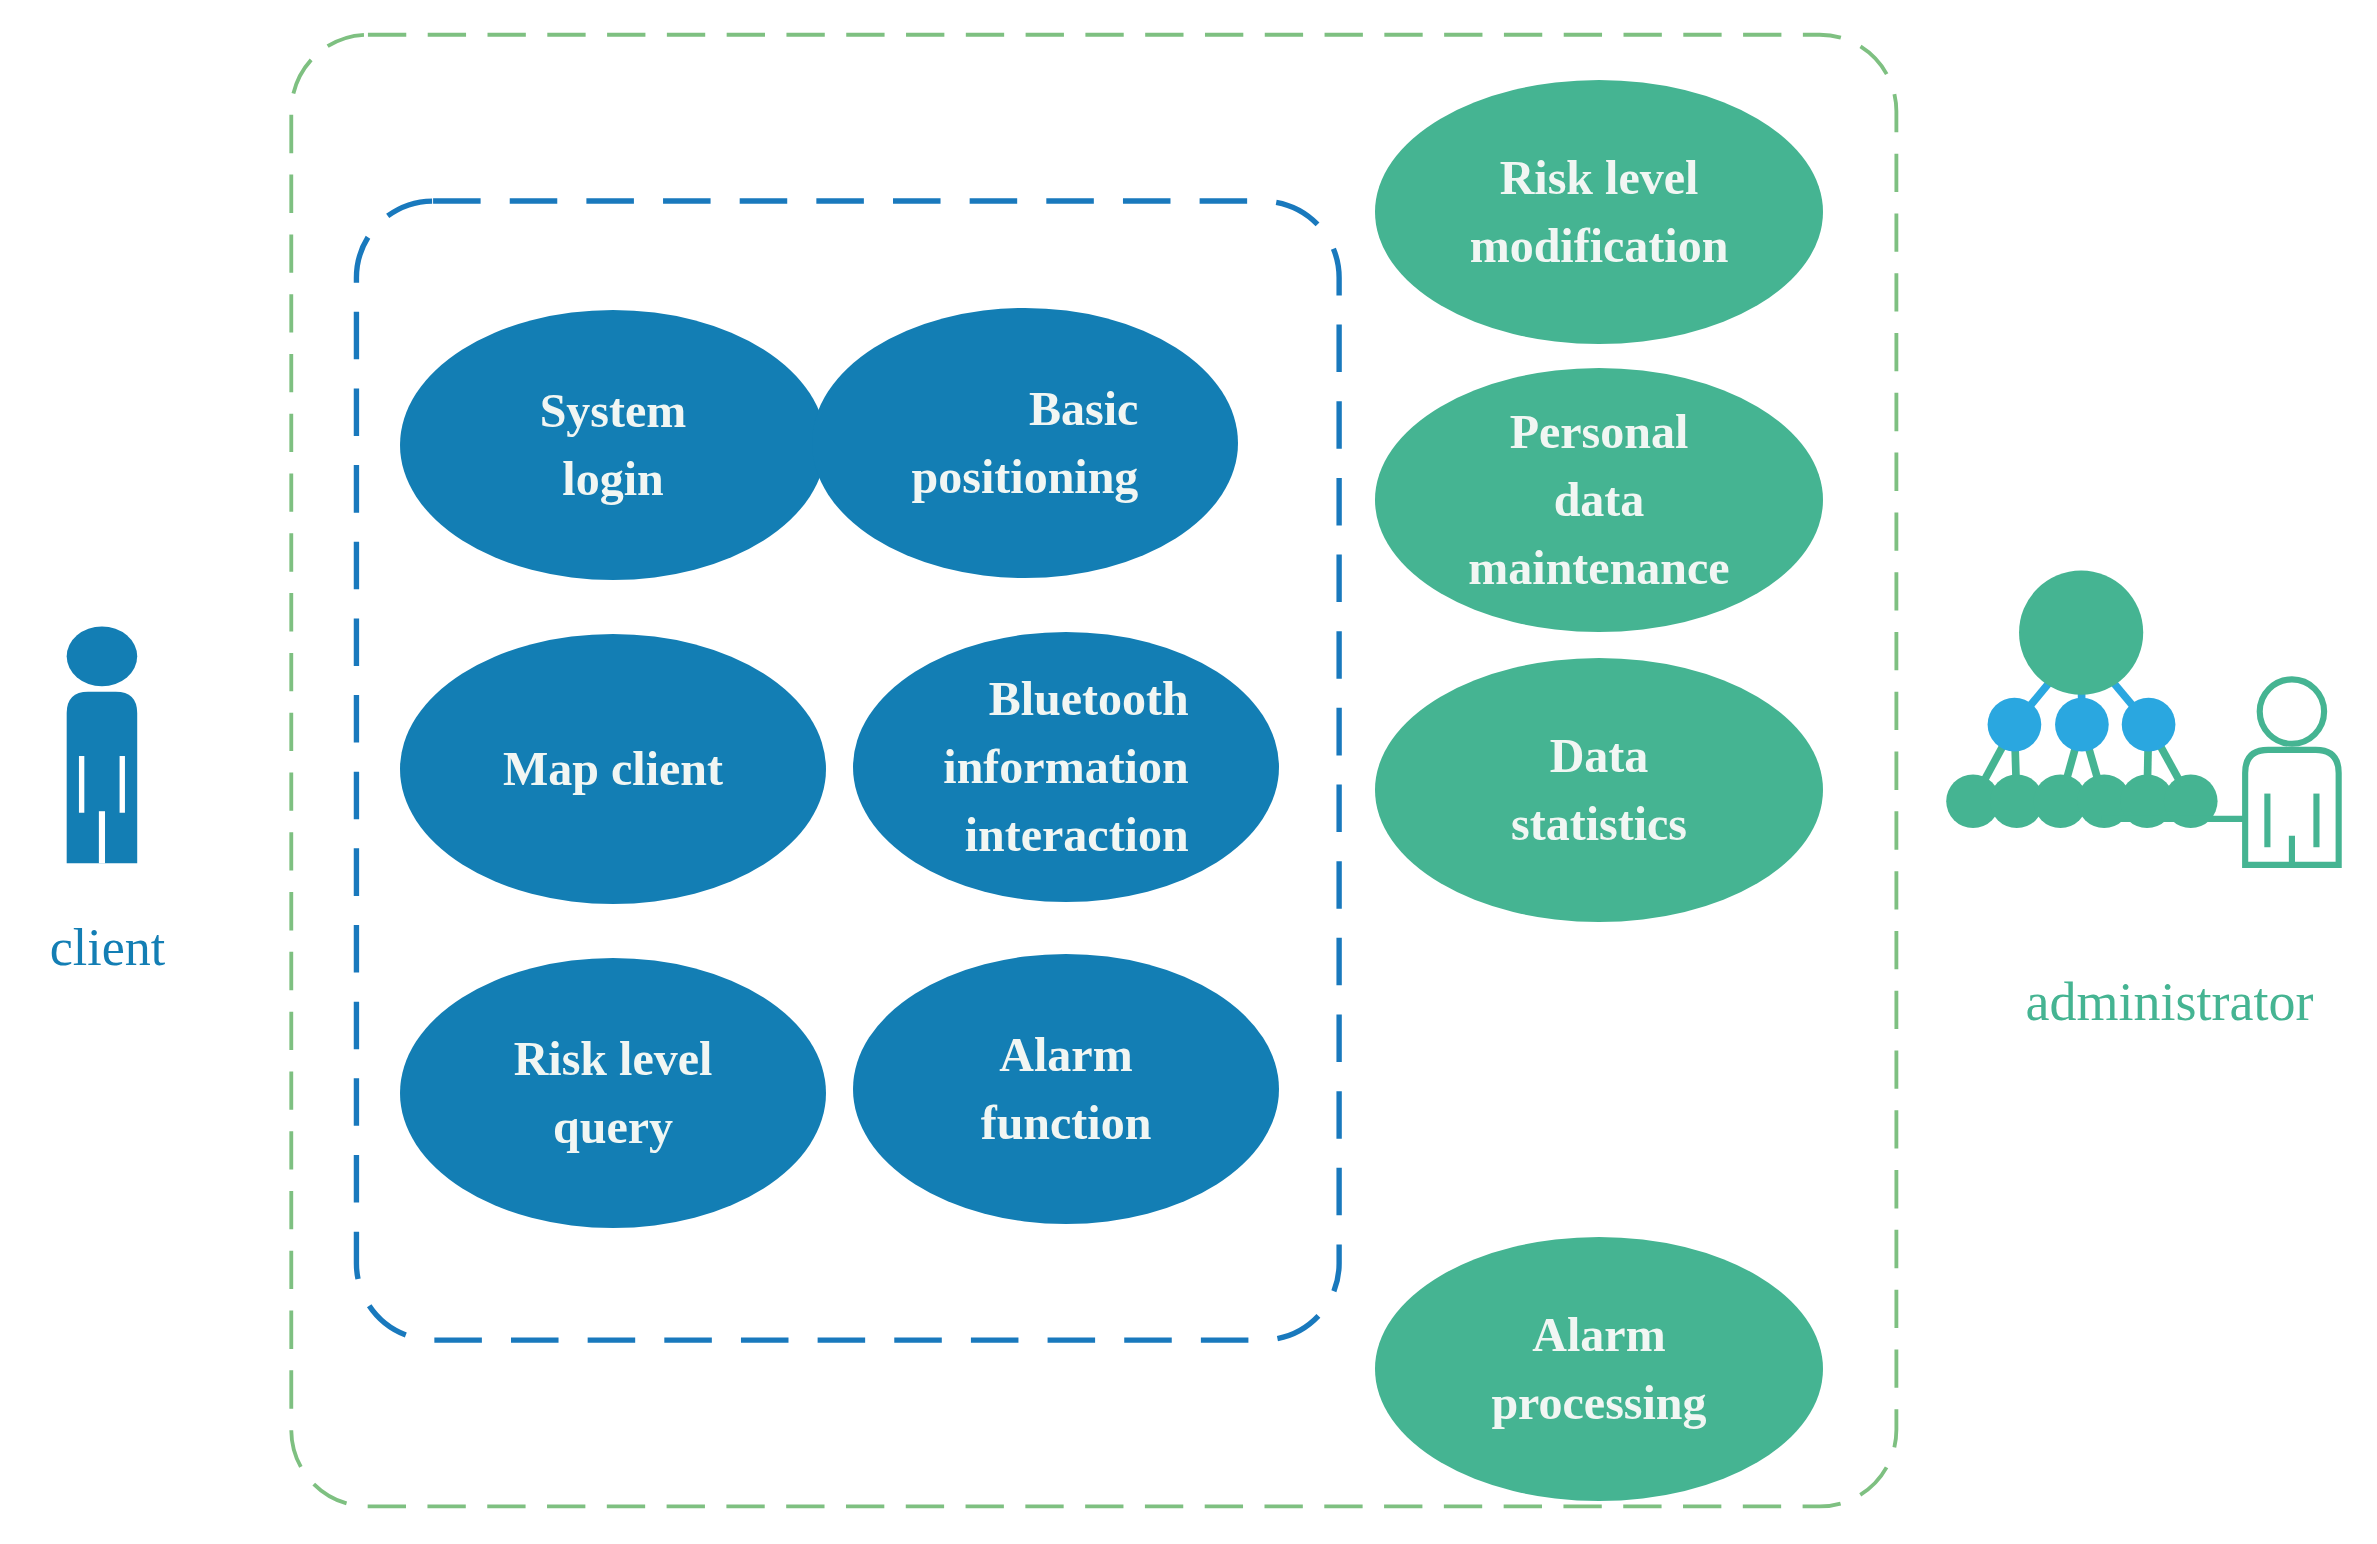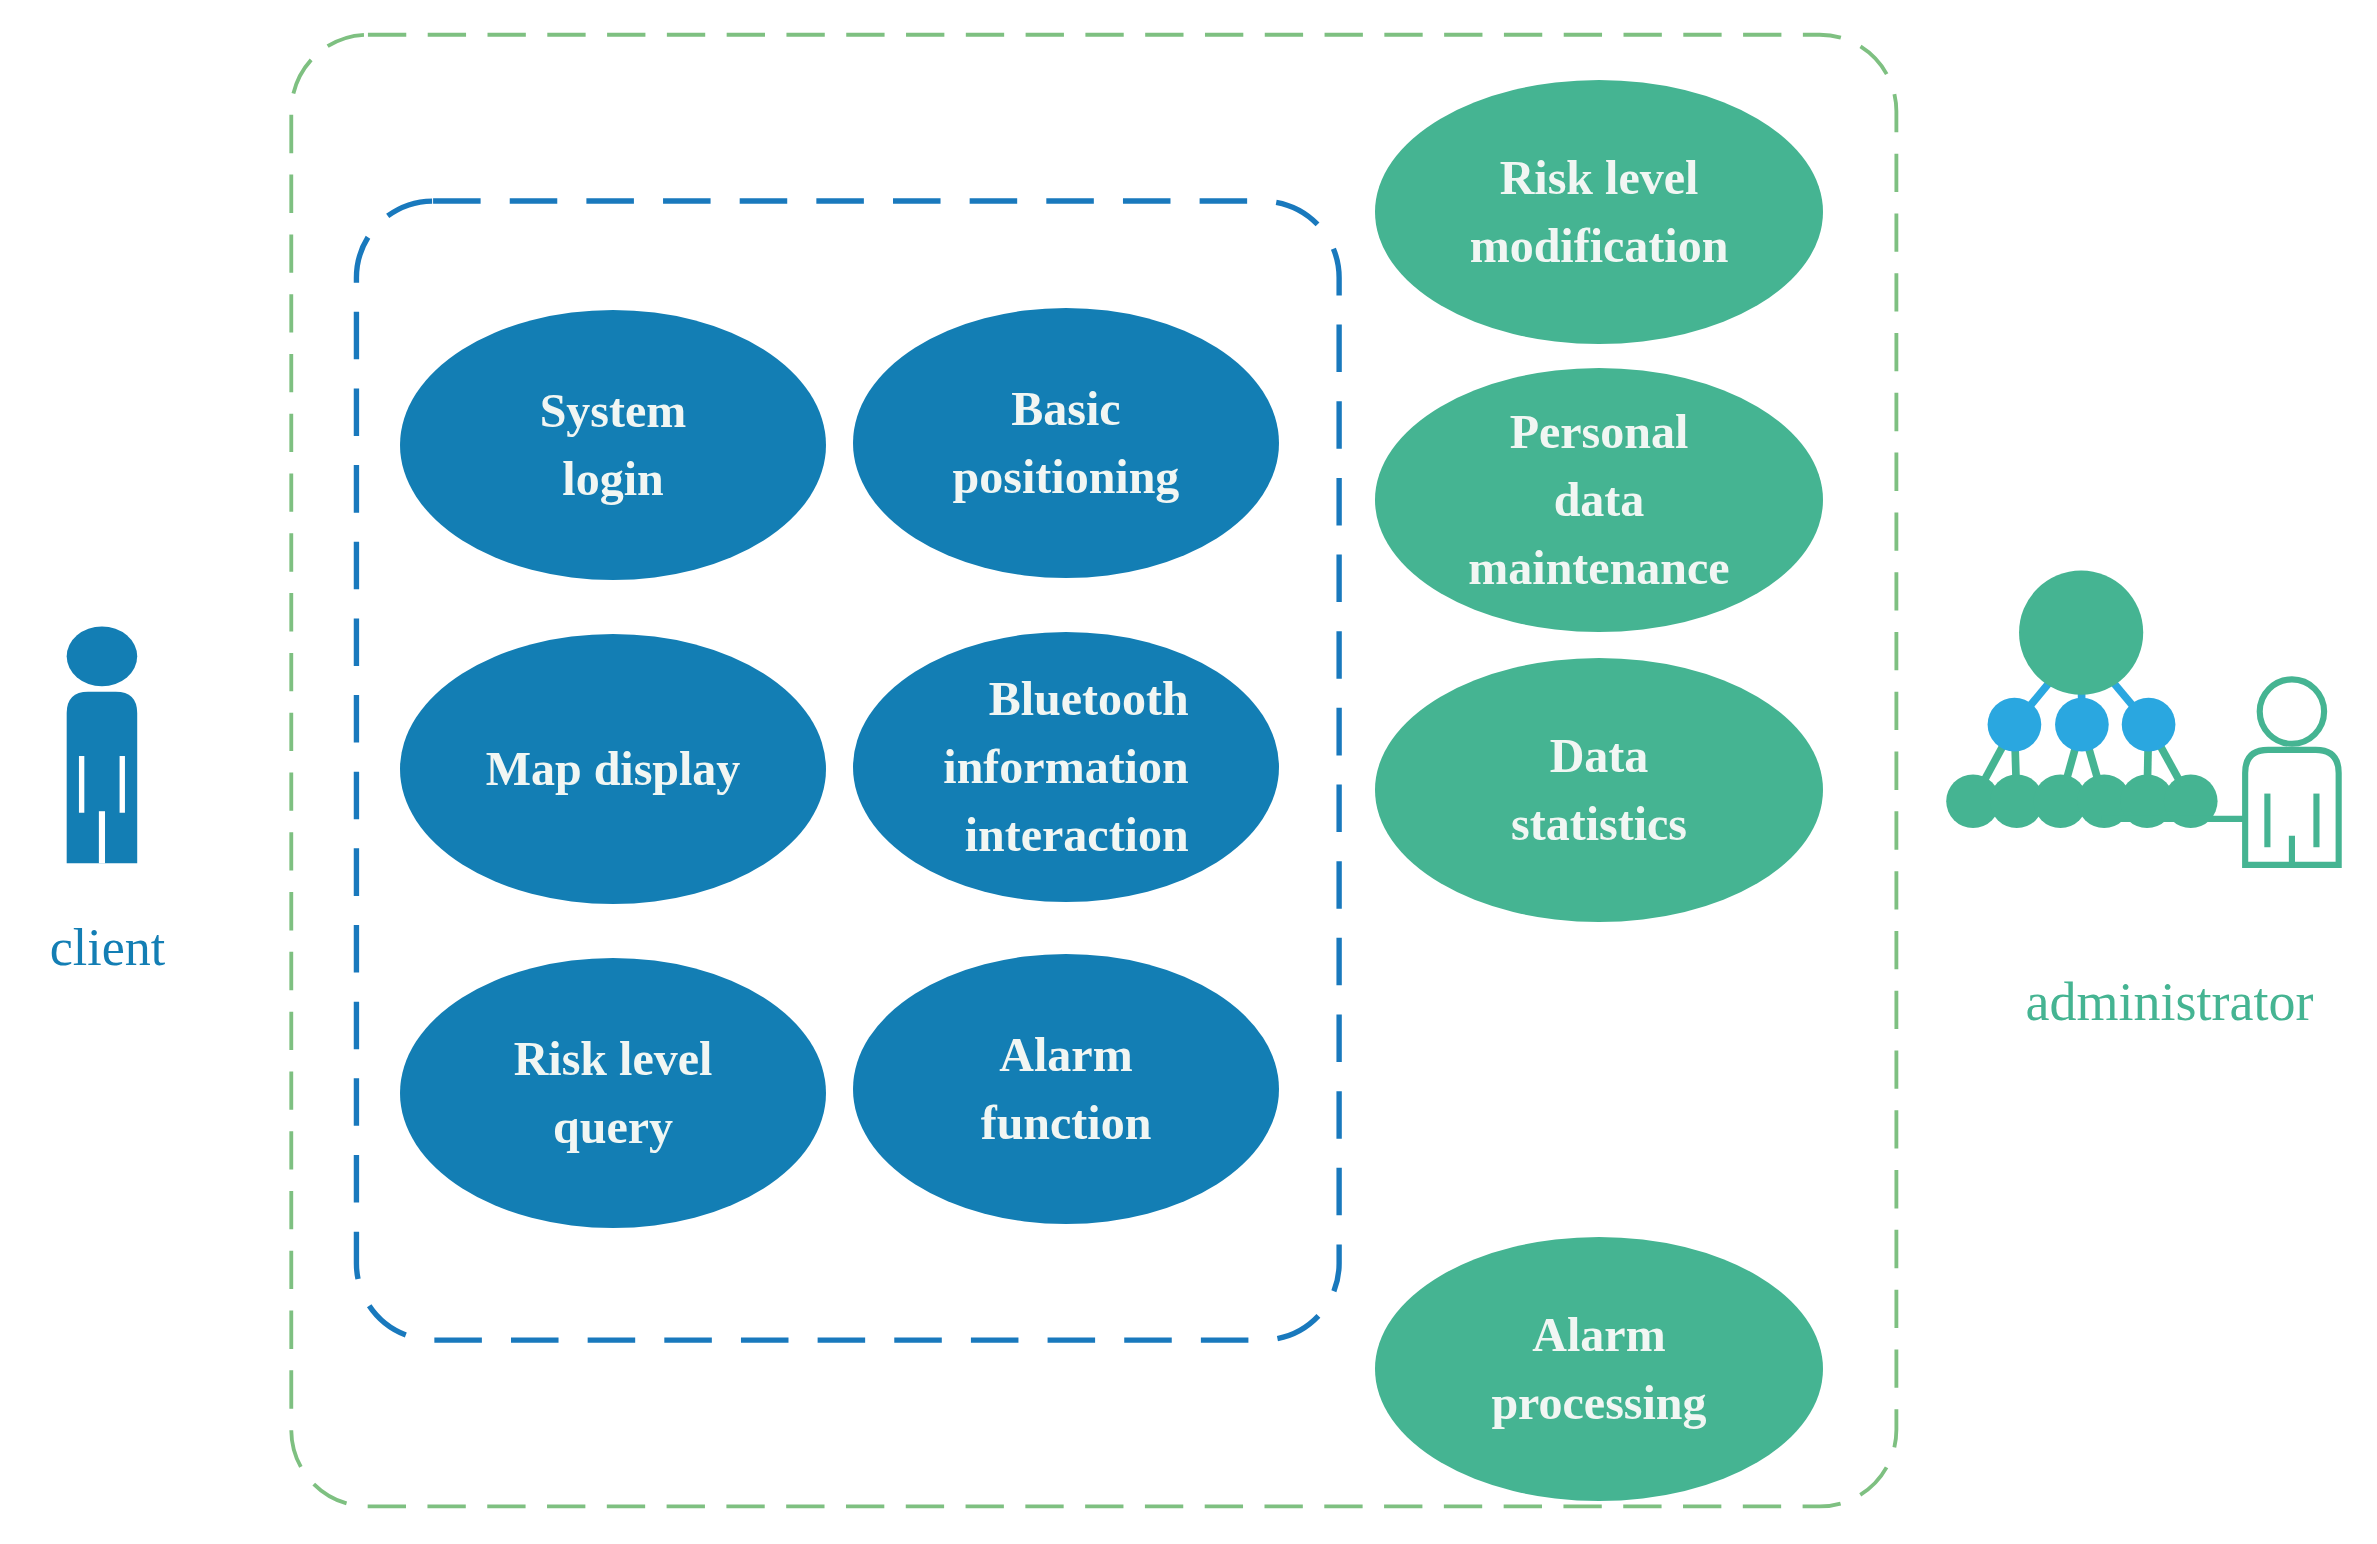--- a/index.html
+++ b/index.html
@@ -72,23 +72,23 @@
         <path d="M2929,1128 V1008 Q2929,978 2959,978 H3021 Q3051,978 3051,1008 V1128 Z" fill="#ffffff"></path>
         <line x1="2958" y1="1035" x2="2958" y2="1105"></line>
         <line x1="3022" y1="1035" x2="3022" y2="1105"></line>
         <line x1="2990" y1="1090" x2="2990" y2="1126"></line>
       </g>
     </g>
   </svg>
 
   <div class="ellipse blue" style="left:400px;top:310px;">System
 login</div>
-  <div class="ellipse blue" style="left:853px;top:308px;">Basic
+  <div class="ellipse blue" style="left:812px;top:308px;text-align:right;">Basic
 positioning</div>
-  <div class="ellipse blue" style="left:400px;top:634px;">Map display</div>
+  <div class="ellipse blue" style="left:400px;top:634px;">Map client</div>
   <div class="ellipse blue" style="left:853px;top:632px;text-align:right;">Bluetooth
 information
 interaction</div>
   <div class="ellipse blue" style="left:400px;top:958px;">Risk level
 query</div>
   <div class="ellipse blue" style="left:853px;top:954px;">Alarm
 function</div>
 
   <div class="ellipse green" style="left:1375px;top:80px;">Risk level
 modification</div>

